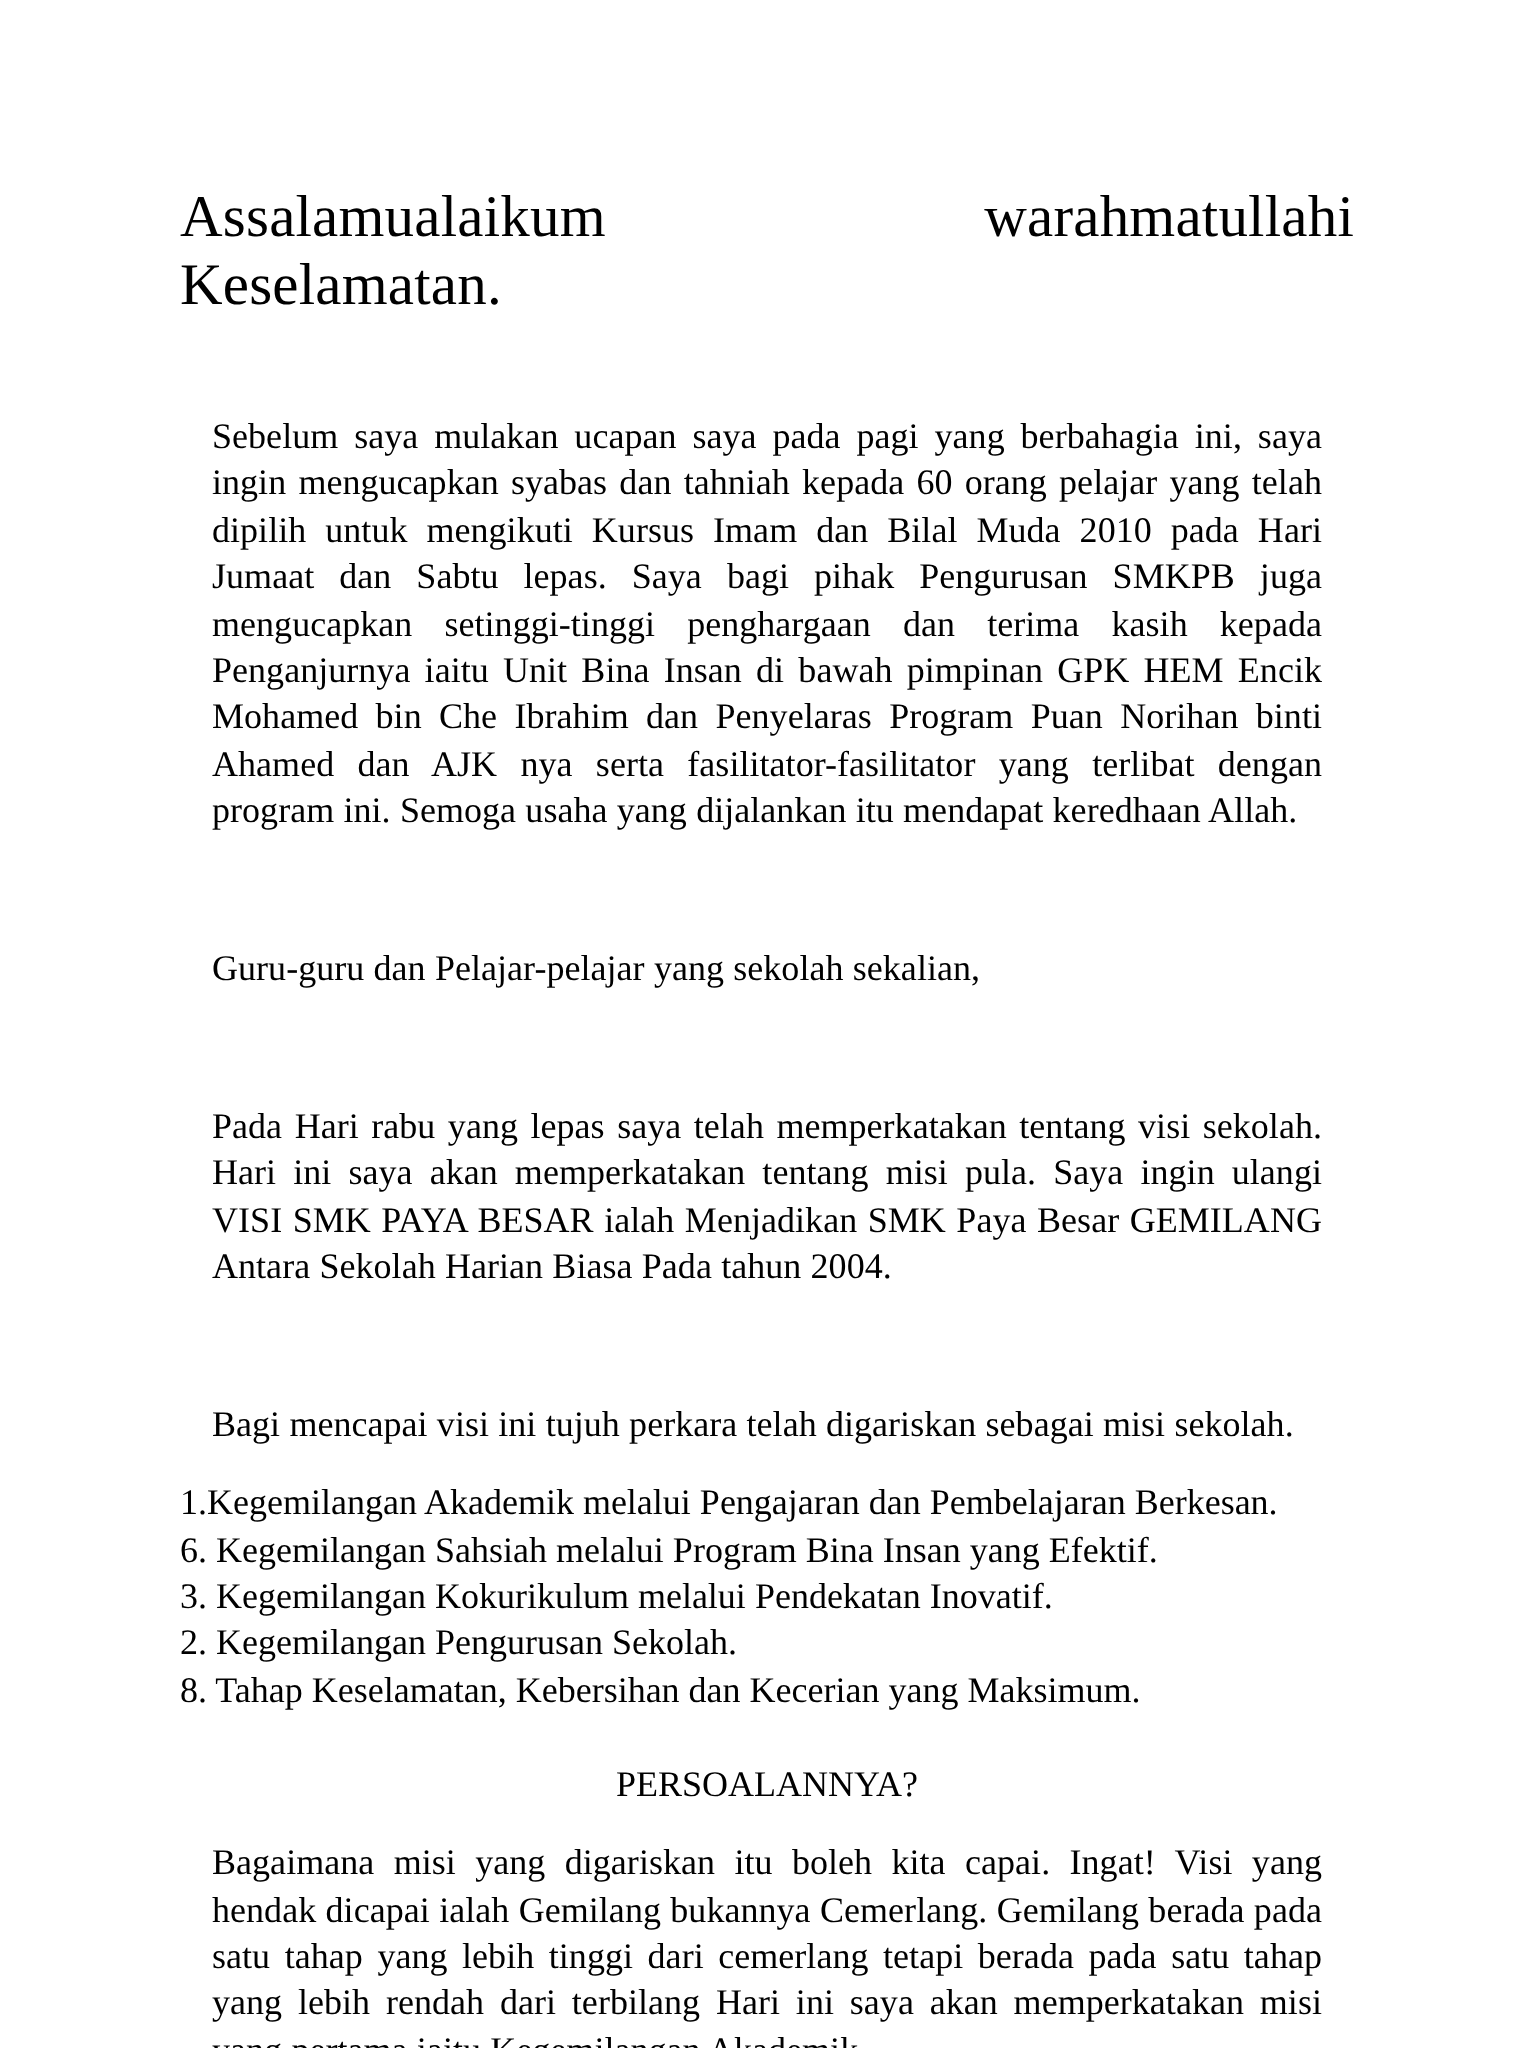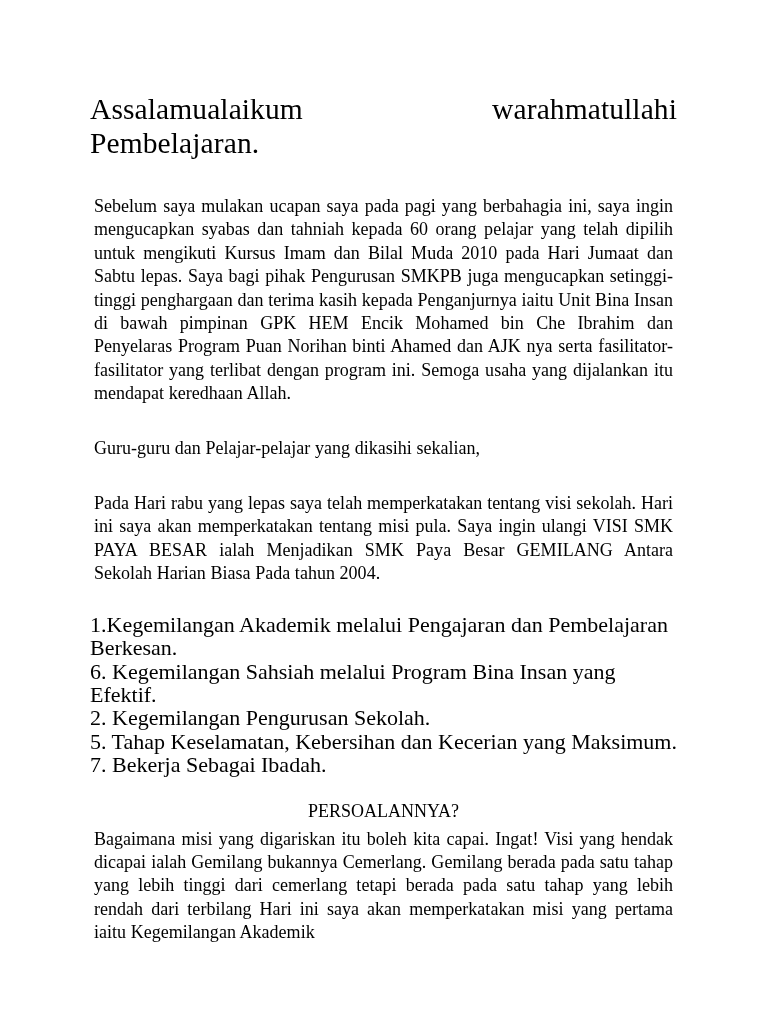--- a/index.html
+++ b/index.html
@@ -51,33 +51,33 @@
   .heading .hline2 {
     display: block;
     text-align: left;
   }
 
   .para {
     font-size: 18px;
     line-height: 23.4px;
     text-align: justify;
     text-align-last: left;
-    margin: 4px;
+    margin: 16px;
     letter-spacing: 0.02px;
     word-spacing: 0.1px;
   }
   .para.left {
     text-align: left;
   }
 
   .gap-heading { height: 31px; }
   .gap-para    { height: 23.4px; }
 
   .list-block {
-    font-size: 22px;
+    font-size: 18px;
     line-height: 23.4px;
     text-align: left;
     margin: 0;
   }
   .list-block .li {
     display: block;
     text-align: left;
   }
 
   .quest-head {
@@ -88,44 +88,45 @@
   }
 </style>
 </head>
 <body>
 
 <div id="page">
   <div id="doc-body">
 
     <h1 class="heading">
       <span class="hline1">Assalamualaikum warahmatullahi</span>
-      <span class="hline2">Pembelajaran.</span>
+      <span class="hline2">Keselamatan.</span>
     </h1>
 
     <div class="gap-heading"></div>
 
     <p class="para">Sebelum saya mulakan ucapan saya pada pagi yang berbahagia ini, saya ingin mengucapkan syabas dan tahniah kepada 60 orang pelajar yang telah dipilih untuk mengikuti Kursus Imam dan Bilal Muda 2010 pada Hari Jumaat dan Sabtu lepas. Saya bagi pihak Pengurusan SMKPB juga mengucapkan setinggi-tinggi penghargaan dan terima kasih kepada Penganjurnya iaitu Unit Bina Insan di bawah pimpinan GPK HEM Encik Mohamed bin Che Ibrahim dan Penyelaras Program Puan Norihan binti Ahamed dan AJK nya serta fasilitator-fasilitator yang terlibat dengan program ini. Semoga usaha yang dijalankan itu mendapat keredhaan Allah.</p>
 
     <div class="gap-para"></div>
 
-    <p class="para left">Guru-guru dan Pelajar-pelajar yang dikasihi sekalian,</p>
+    <p class="para left">Guru-guru dan Pelajar-pelajar yang sekolah sekalian,</p>
 
     <div class="gap-para"></div>
 
     <p class="para">Pada Hari rabu yang lepas saya telah memperkatakan tentang visi sekolah. Hari ini saya akan memperkatakan tentang misi pula. Saya ingin ulangi VISI SMK PAYA BESAR ialah Menjadikan SMK Paya Besar GEMILANG Antara Sekolah Harian Biasa Pada tahun 2004.</p>
 
     <div class="gap-para"></div>
 
+    <p class="para left">Bagi mencapai visi ini tujuh perkara telah digariskan sebagai misi sekolah.</p>
 
     <div class="list-block">
       <span class="li">1.Kegemilangan Akademik melalui Pengajaran dan Pembelajaran Berkesan.</span>
       <span class="li">6. Kegemilangan Sahsiah melalui Program Bina Insan yang Efektif.</span>
+      <span class="li">3. Kegemilangan Kokurikulum melalui Pendekatan Inovatif.</span>
       <span class="li">2. Kegemilangan Pengurusan Sekolah.</span>
-      <span class="li">5. Tahap Keselamatan, Kebersihan dan Kecerian yang Maksimum.</span>
-      <span class="li">7. Bekerja Sebagai Ibadah.</span>
+      <span class="li">8. Tahap Keselamatan, Kebersihan dan Kecerian yang Maksimum.</span>
     </div>
 
     <div class="gap-para"></div>
 
     <p class="quest-head">PERSOALANNYA?</p>
 
     <p class="para">Bagaimana misi yang digariskan itu boleh kita capai. Ingat! Visi yang hendak dicapai ialah Gemilang bukannya Cemerlang. Gemilang berada pada satu tahap yang lebih tinggi dari cemerlang tetapi berada pada satu tahap yang lebih rendah dari terbilang Hari ini saya akan memperkatakan misi yang pertama iaitu Kegemilangan Akademik</p>
 
   </div>
 </div>

